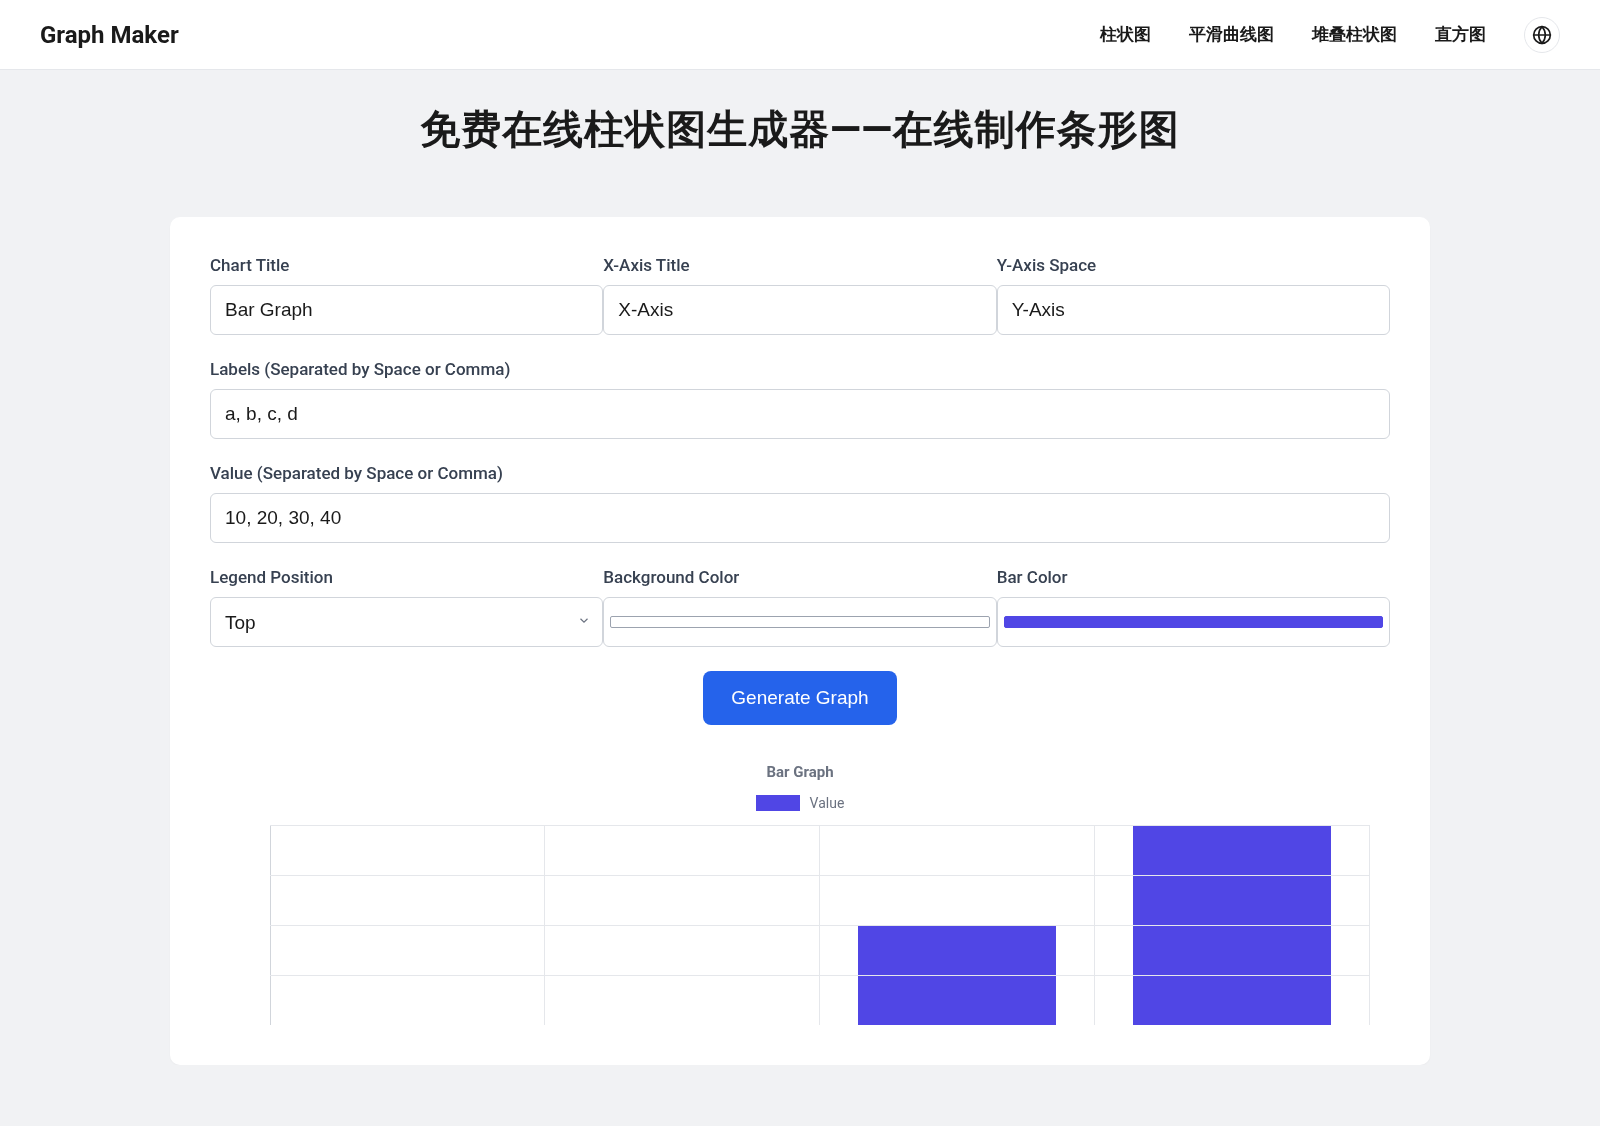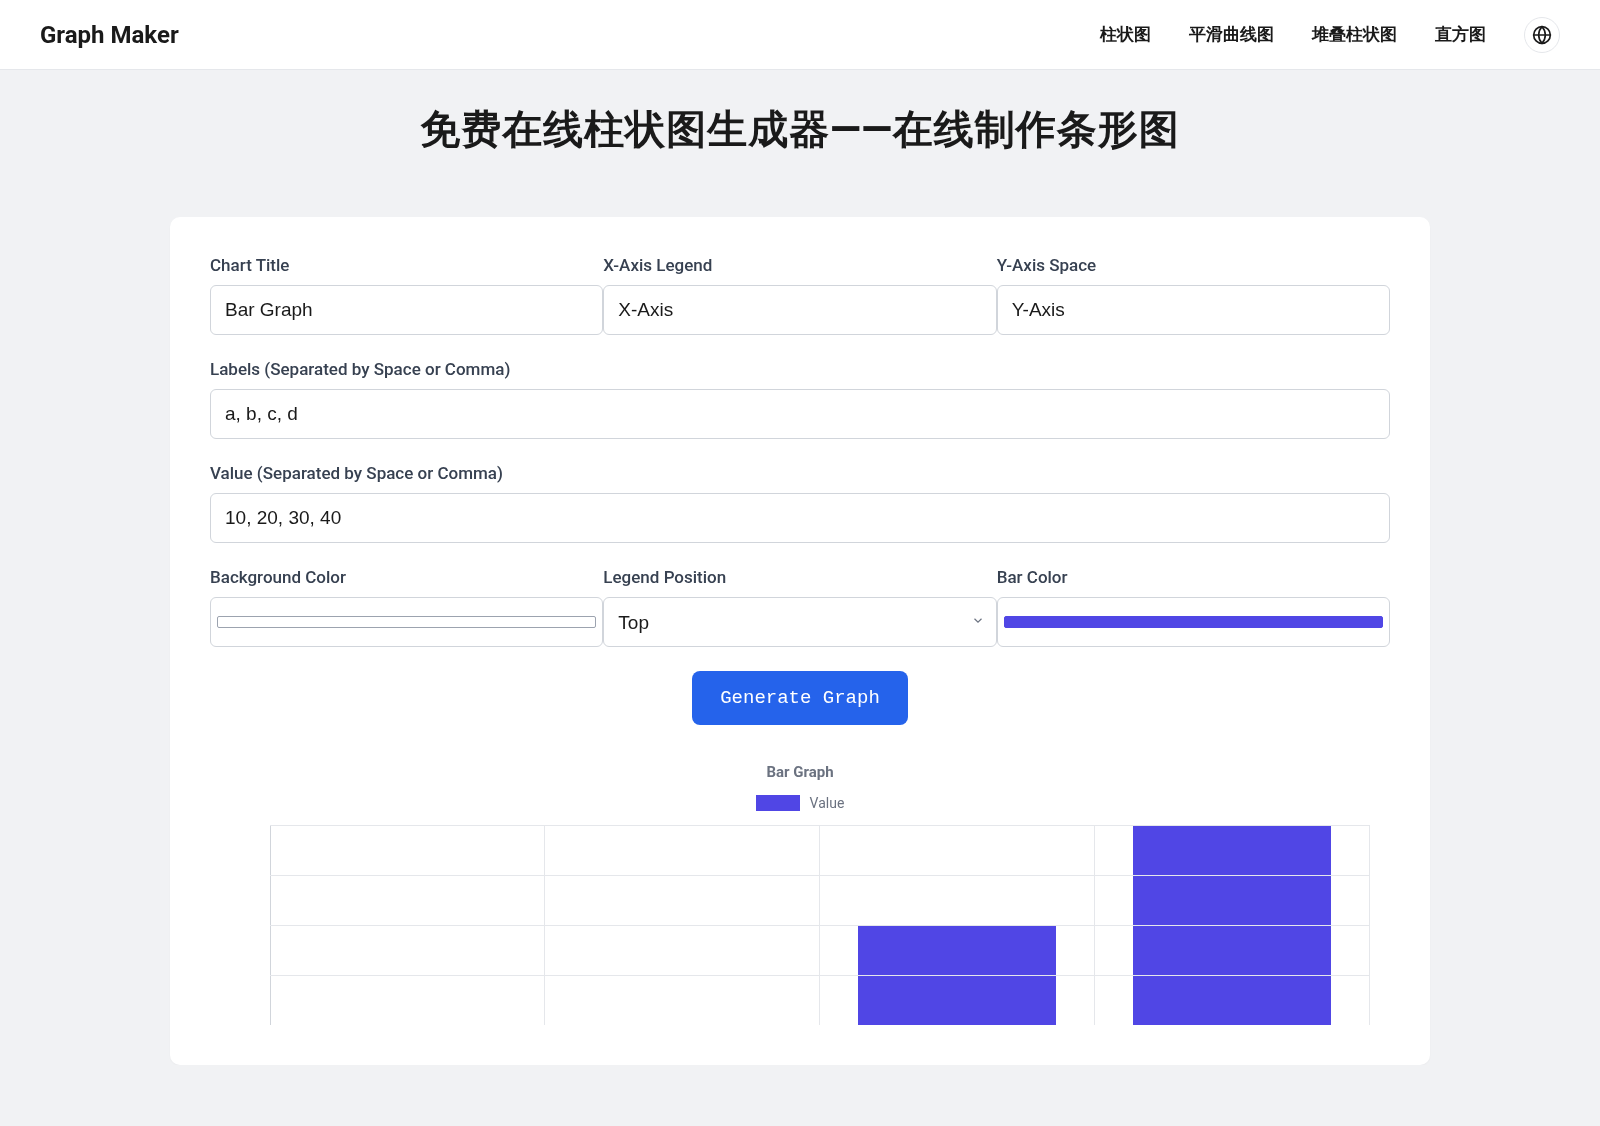--- a/index.html
+++ b/index.html
@@ -115,21 +115,20 @@
   .btn-row { text-align: center; margin-top: 12px; }
   .btn-primary {
     background: #2563eb;
     color: #fff;
     border: none;
     border-radius: 8px;
     font-size: 19px;
     font-weight: 500;
     padding: 16px 28px;
     cursor: pointer;
-    font-family: Liberation Mono, monospace;
   }
   .chart-wrap {
     margin-top: 28px;
     padding: 10px 0 0 0;
   }
   .chart-title {
     text-align: center;
     font-size: 15px;
     font-weight: 700;
     color: #6b7280;
@@ -215,21 +214,21 @@
 <h1 class="page-title">免费在线柱状图生成器——在线制作条形图</h1>
 
 <div class="card">
 
   <div class="row">
     <div class="field">
       <label class="label">Chart Title</label>
       <input class="input" value="Bar Graph" style="">
     </div>
     <div class="field">
-      <label class="label">X-Axis Legend</label>
+      <label class="label">X-Axis Title</label>
       <input class="input" value="X-Axis" style="">
     </div>
     <div class="field">
       <label class="label">Y-Axis Space</label>
       <input class="input" value="Y-Axis" style="">
     </div>
   </div>
 
   <div class="row">
     <div class="field">
@@ -239,37 +238,37 @@
   </div>
 
   <div class="row">
     <div class="field">
       <label class="label">Value (Separated by Space or Comma)</label>
       <input class="input" value="10, 20, 30, 40" style="">
     </div>
   </div>
 
   <div class="row">
-    <div class="field">
-      <label class="label">Background Color</label>
-      <div class="color-input">
-        <div class="color-swatch" id="bg-swatch" style="background: rgb(255, 255, 255);"></div>
-      </div>
-    </div>
     <div class="field">
       <label class="label">Legend Position</label>
       <div class="select-wrap">
         <select class="select">
           <option>Top</option>
         </select>
         <span class="select-chevron">
           <svg width="14" height="14" viewBox="0 0 24 24" fill="none" stroke="currentColor" stroke-width="2">
               <polyline points="6 9 12 15 18 9"></polyline>
             </svg>
         </span>
+      </div>
+    </div>
+    <div class="field">
+      <label class="label">Background Color</label>
+      <div class="color-input">
+        <div class="color-swatch" id="bg-swatch" style="background: rgb(255, 255, 255);"></div>
       </div>
     </div>
     <div class="field">
       <label class="label">Bar Color</label>
       <div class="color-input">
         <div class="color-swatch" id="bar-swatch" style="background: rgb(80, 70, 229); border-color: rgb(80, 70, 229);"></div>
       </div>
     </div>
   </div>
 

